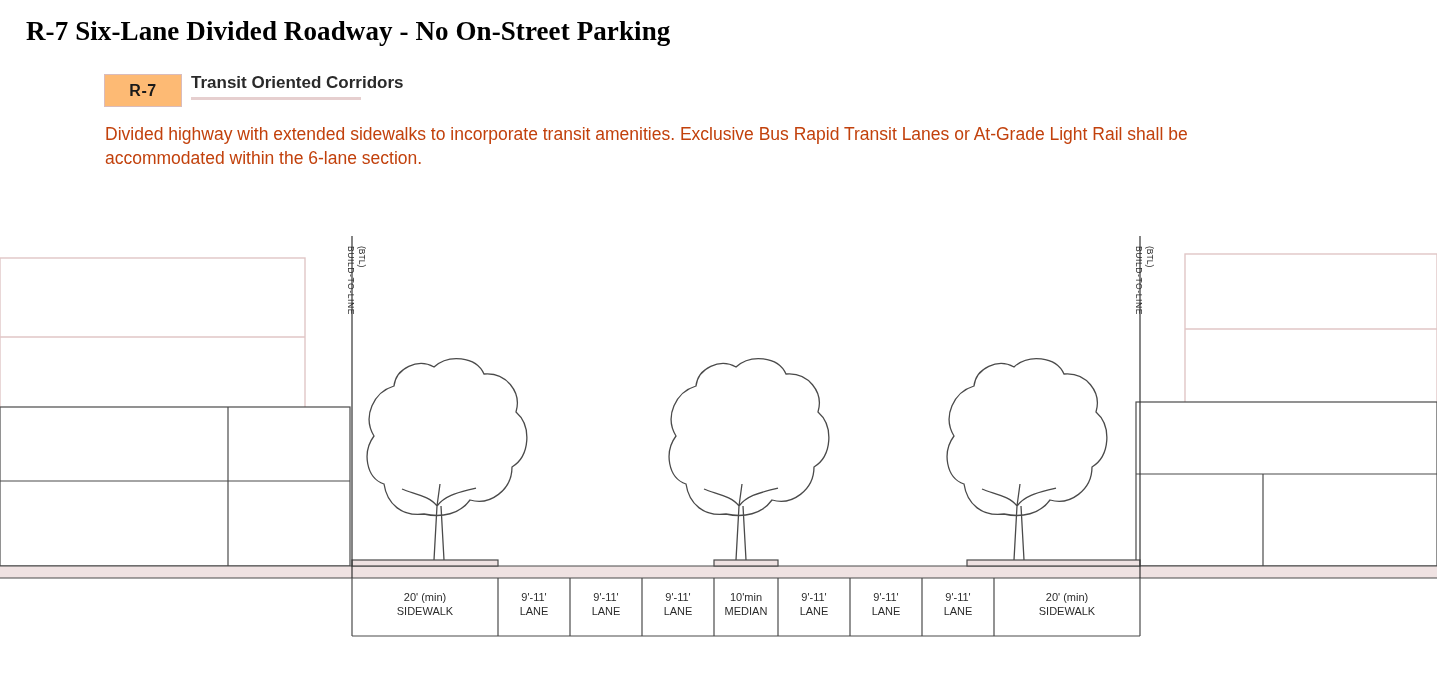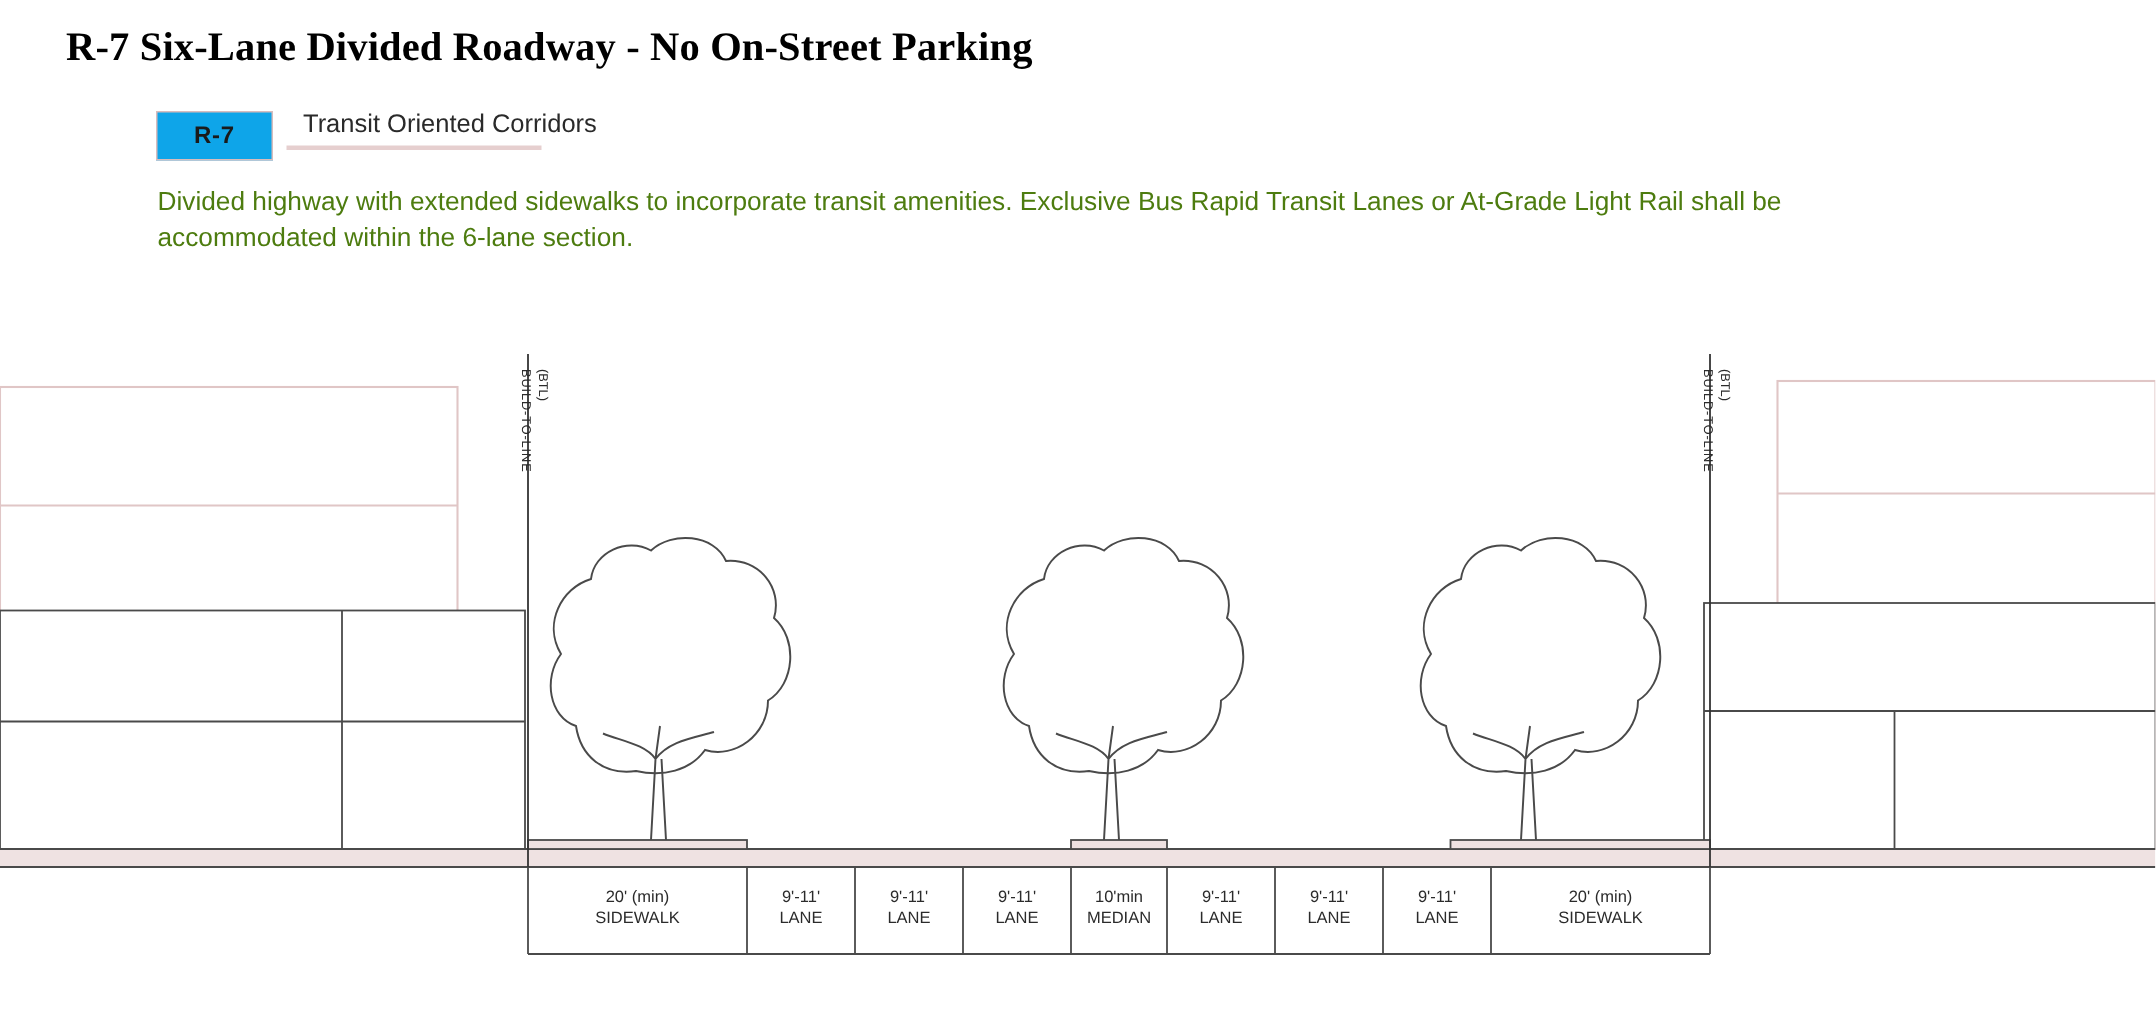--- a/index.html
+++ b/index.html
@@ -12,39 +12,39 @@
     height: 674px;
     position: relative;
     font-family: "Liberation Sans", sans-serif;
     color: #111111;
     overflow: hidden;
   }
 
   
   #page-title {
     position: absolute;
-    left: 44px;
+    left: 26px;
     top: 16px;
     font-family: "Liberation Serif", serif;
     font-size: 27px;
     font-weight: bold;
     color: #000000;
     white-space: nowrap;
     letter-spacing: 0.1px;
   }
 
   
   #code-badge {
     position: absolute;
     left: 104px;
     top: 74px;
     width: 78px;
     height: 33px;
     border: 1px solid #d9bcbc;
-    background: #0ea5e9;
+    background: #fdba74;
     box-sizing: border-box;
   }
   #code-badge-shadow {
     position: absolute;
     left: 111px;
     top: 81px;
     width: 78px;
     height: 33px;
     background: #f0dede;
     z-index: -1;
@@ -62,42 +62,41 @@
     font-weight: bold;
     color: #1a1a1a;
     letter-spacing: 0.5px;
   }
 
   #corridor-heading {
     position: absolute;
     left: 191px;
     top: 73px;
     font-size: 17px;
-    font-weight: normal;
+    font-weight: bold;
     color: #2a2a2a;
     white-space: nowrap;
-    margin-left: 11px;
   }
   #corridor-heading-rule {
     position: absolute;
     left: 191px;
     top: 97px;
     width: 170px;
     height: 3px;
     background: #e6cfcf;
   }
 
   #description {
     position: absolute;
     left: 105px;
     top: 122px;
     width: 1100px;
     font-size: 17.5px;
     line-height: 24px;
-    color: #4d7c0f;
+    color: #c2410c;
   }
 
   
   #drawing {
     position: absolute;
     left: 0;
     top: 184px;
     width: 1437px;
     height: 474px;
   }

